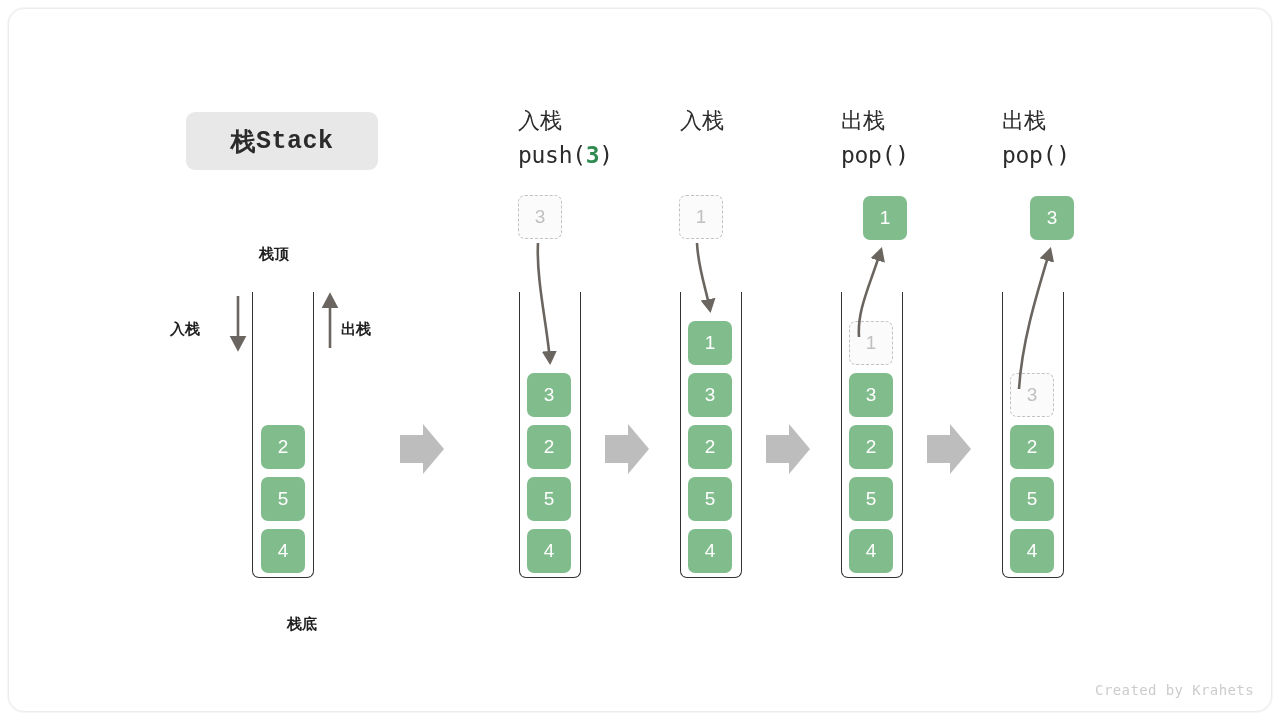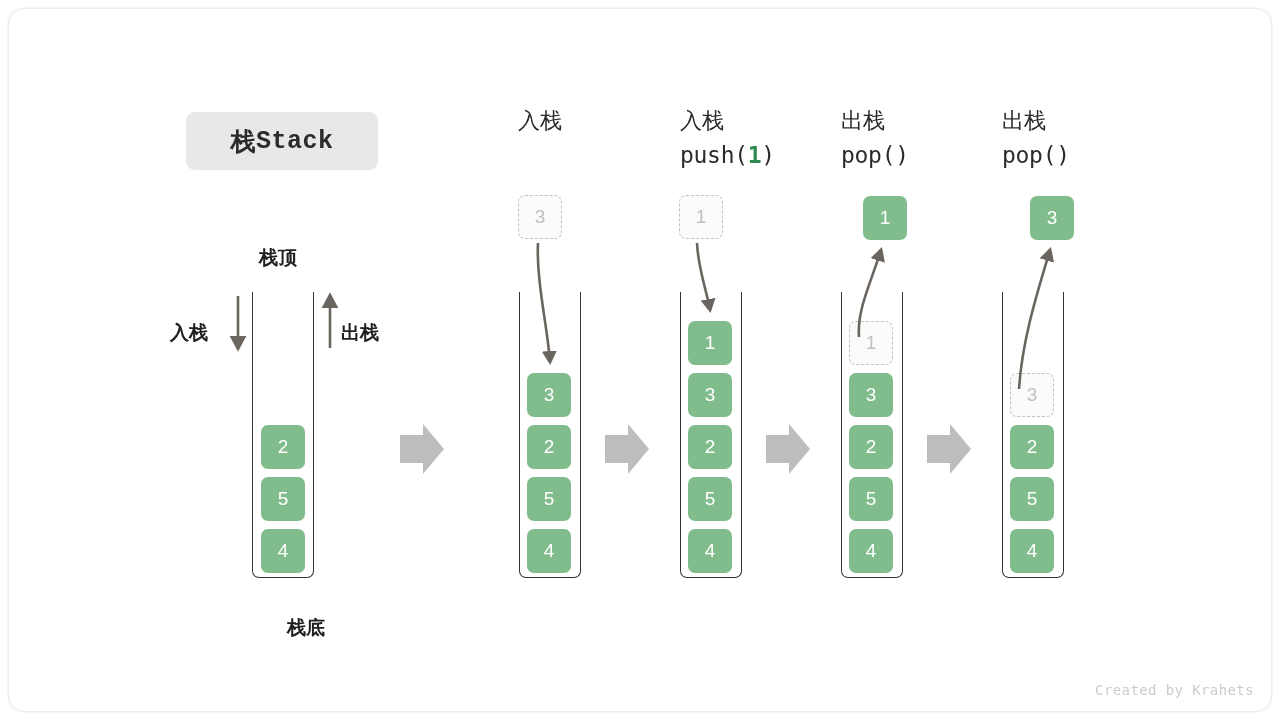--- a/index.html
+++ b/index.html
@@ -54,21 +54,21 @@
   }
   .title-chip .mono {
     font-family: Liberation Mono, monospace;
     font-weight: bold;
     margin-left: 0;
   }
 
   
   .cn-label {
     position: absolute;
-    font-size: 19px;
+    font-size: 15px;
     font-weight: bold;
     color: #1f1f1f;
     white-space: nowrap;
     font-family: Liberation Mono, monospace;
   }
 
   
   .col-head {
     position: absolute;
     top: 104px;
@@ -170,34 +170,34 @@
   <div class="cn-label" style="left:341px; top:320px;">出栈</div>
 
   <div class="stack-tube" style="left:252px; top:292px;"></div>
 
   <div class="cell" style="left:261px; top:425px;">2</div>
   <div class="cell" style="left:261px; top:477px;">5</div>
   <div class="cell" style="left:261px; top:529px;">4</div>
 
   <div class="col-head" style="left:518px;">
     <span class="line1">入栈</span>
+    <span class="line2"><span>push(</span><span class="arg">3</span><span>)</span></span>
   </div>
 
   <div class="cell ghost" style="left:518px; top:195px;">3</div>
 
   <div class="stack-tube" style="left:519px; top:292px;"></div>
 
   <div class="cell" style="left:527px; top:373px;">3</div>
   <div class="cell" style="left:527px; top:425px;">2</div>
   <div class="cell" style="left:527px; top:477px;">5</div>
   <div class="cell" style="left:527px; top:529px;">4</div>
 
   <div class="col-head" style="left:680px;">
     <span class="line1">入栈</span>
-    <span class="line2"><span>push(</span><span class="arg">1</span><span>)</span></span>
   </div>
 
   <div class="cell ghost" style="left:679px; top:195px;">1</div>
 
   <div class="stack-tube" style="left:680px; top:292px;"></div>
 
   <div class="cell" style="left:688px; top:321px;">1</div>
   <div class="cell" style="left:688px; top:373px;">3</div>
   <div class="cell" style="left:688px; top:425px;">2</div>
   <div class="cell" style="left:688px; top:477px;">5</div>

